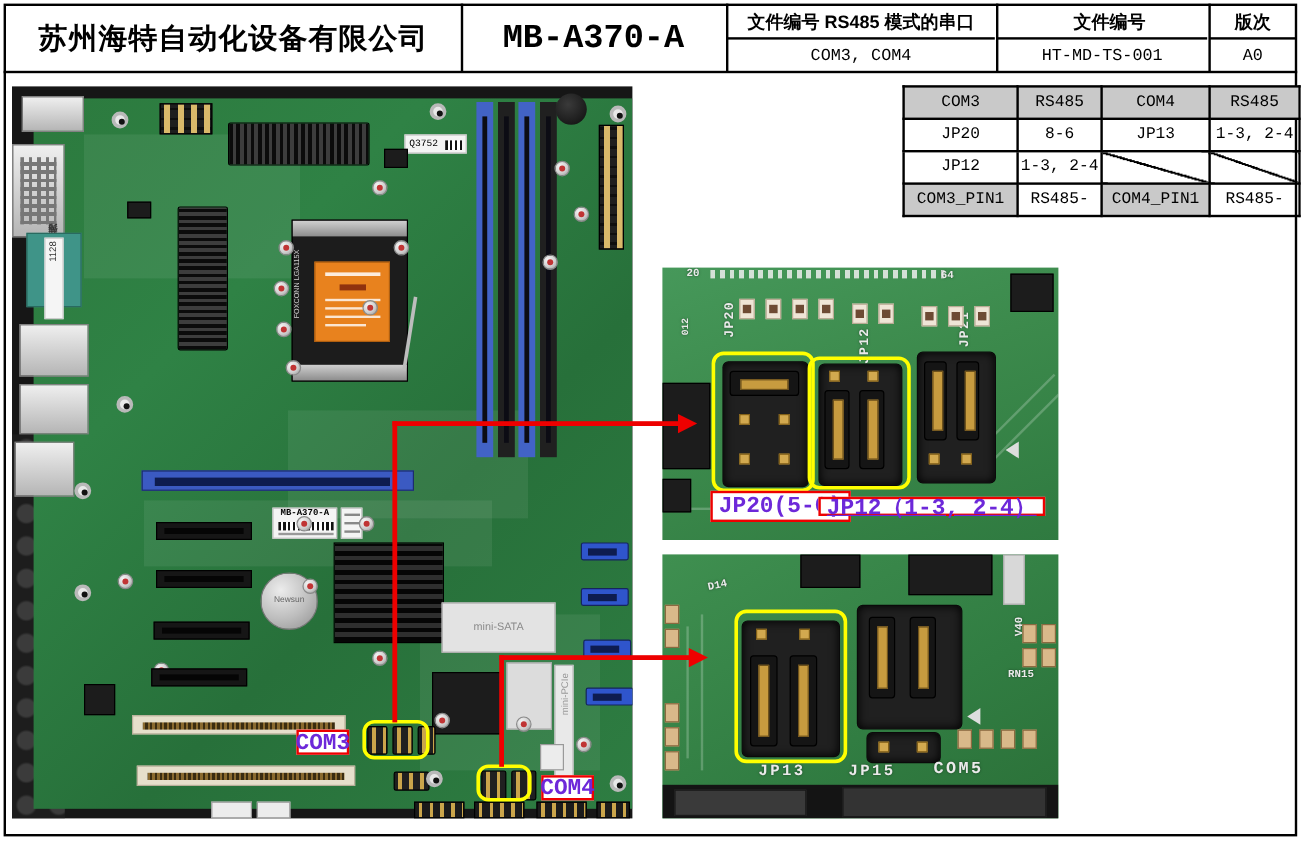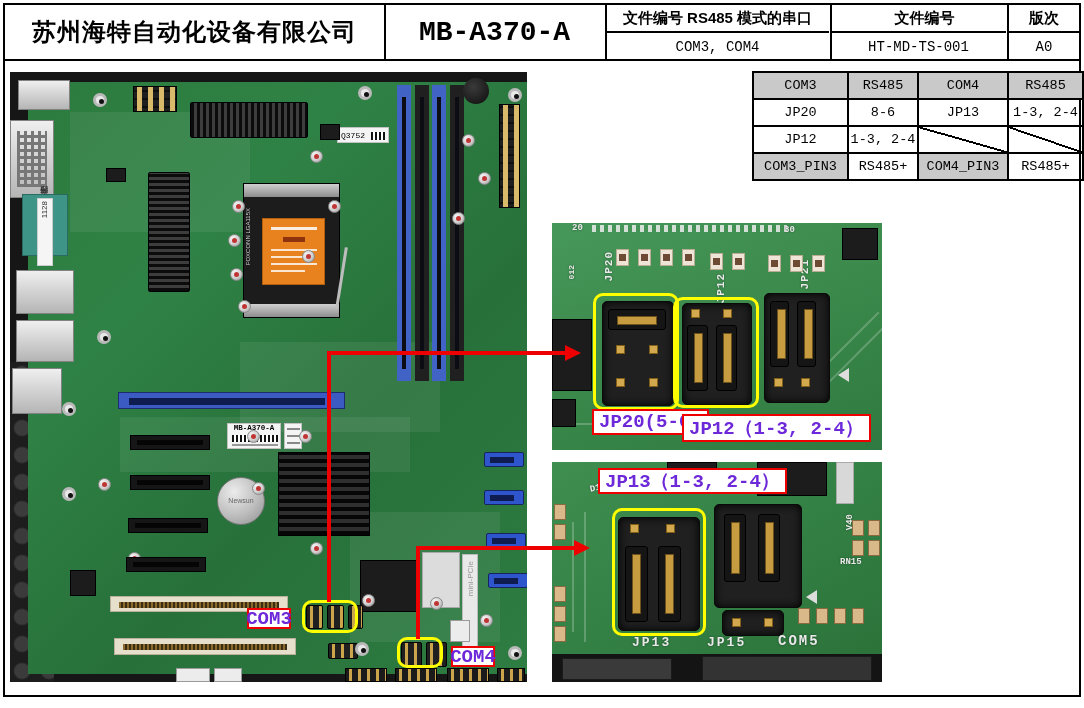--- a/index.html
+++ b/index.html
@@ -135,24 +135,24 @@
     <td>JP13</td>
     <td>1-3, 2-4</td>
   </tr>
   <tr>
     <td>JP12</td>
     <td>1-3, 2-4</td>
     <td class="diag"></td>
     <td class="diag"></td>
   </tr>
   <tr>
-    <td class="g">COM3_PIN3</td>
-    <td>RS485+</td>
-    <td class="g">COM4_PIN3</td>
-    <td>RS485+</td>
+    <td class="g">COM3_PIN1</td>
+    <td>RS485-</td>
+    <td class="g">COM4_PIN1</td>
+    <td>RS485-</td>
   </tr>
 </tbody>
   </table>
 
 <div class="abs" id="board">
   <div class="abs" id="bwrap"></div>
   <div class="abs" id="pcb"></div>
   <div class="abs patch" style="left:60px;top:40px;width:180px;height:120px;"></div>
   <div class="abs patch" style="left:230px;top:270px;width:200px;height:90px;"></div>
   <div class="abs patch" style="left:110px;top:345px;width:290px;height:55px;"></div>
@@ -191,21 +191,21 @@
   <div class="abs" style="left:330px;top:175px;width:3px;height:62px;background:#bdbdbd;transform:rotate(9deg);"></div>
 
   <div class="abs dimm blue" style="left:387px;"></div>
   <div class="abs dimm blk" style="left:405px;"></div>
   <div class="abs dimm blue" style="left:422px;"></div>
   <div class="abs dimm blk" style="left:440px;"></div>
 
   <div class="abs pingrid" style="left:489px;top:32px;width:21px;height:104px;"></div>
   <div class="abs" style="left:453px;top:6px;width:26px;height:26px;border-radius:50%;
        background:radial-gradient(circle at 40% 35%,#3a3a3a,#0d0d0d);"></div>
-  <div class="abs wlabel mono" style="left:327px;top:40px;width:52px;height:16px;font-size:8px;line-height:16px;padding-left:3px;margin-top:15px;">
+  <div class="abs wlabel mono" style="left:327px;top:40px;width:52px;height:16px;font-size:8px;line-height:16px;padding-left:3px;">
     <span>Q3752</span>
     <div class="abs barcode" style="right:3px;top:4px;width:14px;height:8px;"></div>
   </div>
 
   <div class="abs" style="left:108px;top:320px;width:227px;height:17px;background:#3b5ac2;border:1px solid #1c2c6e;">
     <div class="abs" style="left:10px;top:5px;width:196px;height:7px;background:#0e1c50;"></div>
   </div>
   <div class="abs wlabel" style="left:217px;top:351px;width:54px;height:26px;">
     <div class="mono" style="font-size:7.5px;font-weight:700;text-align:center;">MB-A370-A</div>
     <div class="abs barcode" style="left:4px;top:11px;width:46px;height:7px;"></div>
@@ -216,20 +216,23 @@
     <div class="abs" style="left:2px;top:11px;width:13px;height:2px;background:#888;"></div>
     <div class="abs" style="left:2px;top:18px;width:13px;height:2px;background:#888;"></div>
   </div>
   <div class="abs" style="left:207px;top:405px;width:48px;height:48px;border-radius:50%;border:1px solid #777;
        background:radial-gradient(circle at 35% 30%,#ececec,#bdbdbd 55%,#8f8f8f);">
     <div style="font-size:7px;color:#666;text-align:center;margin-top:19px;">Newsun</div>
   </div>
   <div class="abs" style="left:268px;top:380px;width:92px;height:84px;border:1px solid #000;
        background:repeating-linear-gradient(0deg,#060606 0 4px,#2f2f2f 4px 8px);"></div>
 
+  <div class="abs" style="left:358px;top:430px;width:95px;height:42px;background:#e3e3e3;border:1px solid #a8a8a8;">
+    <div style="font-size:9px;color:#8a8a8a;text-align:center;margin-top:14px;">mini-SATA</div>
+  </div>
   <div class="abs chip" style="left:350px;top:488px;width:58px;height:52px;"></div>
   <div class="abs" style="left:412px;top:480px;width:38px;height:56px;background:#dcdcdc;border:1px solid #a8a8a8;"></div>
   <div class="abs" style="left:452px;top:482px;width:16px;height:100px;background:#e9e9e9;border:1px solid #bbb;">
     <span class="vsilk abs" style="left:3px;top:6px;font-size:8px;color:#999;">mini-PCIe</span>
   </div>
 
   <div class="abs pcislot" style="left:100px;top:524px;width:178px;height:16px;"></div>
   <div class="abs pcislot" style="left:104px;top:566px;width:182px;height:17px;"></div>
 
   <div class="abs jmini" style="left:296px;top:533px;width:17px;height:24px;"></div>
@@ -294,21 +297,21 @@
 <div class="abs rline" style="left:327px;top:351px;width:240px;height:3.5px;"></div>
 <div class="abs rarrow" style="left:565px;top:345px;"></div>
 <div class="abs rline" style="left:416px;top:546px;width:3.5px;height:93px;"></div>
 <div class="abs rline" style="left:416px;top:546px;width:160px;height:3.5px;"></div>
 <div class="abs rarrow" style="left:574px;top:540px;"></div>
 
 <div class="abs detail" id="detail1">
   <div class="abs" style="left:40px;top:2px;width:195px;height:7px;opacity:.85;
        background:repeating-linear-gradient(90deg,#eee 0 4px,transparent 4px 8px);"></div>
   <span class="abs silk" style="left:20px;top:1px;font-size:9px;">20</span>
-  <span class="abs silk" style="left:232px;top:3px;font-size:9px;">30</span>
+  <span class="abs silk" style="left:232px;top:3px;font-size:9px;">64</span>
   <div class="abs trace" style="left:250px;top:120px;width:90px;height:2px;transform:rotate(-45deg);"></div>
   <div class="abs trace" style="left:245px;top:140px;width:100px;height:2px;transform:rotate(-45deg);"></div>
   <div class="abs trace" style="left:10px;top:200px;width:120px;height:2px;"></div>
 
   <span class="abs silk vsilk" style="left:52px;top:28px;font-size:11px;letter-spacing:1px;">JP20</span>
   <span class="abs silk vsilk" style="left:16px;top:42px;font-size:8px;">012</span>
   <span class="abs silk vsilk" style="left:164px;top:50px;font-size:11px;letter-spacing:1px;">JP12</span>
   <span class="abs silk vsilk" style="left:248px;top:36px;font-size:11px;letter-spacing:1px;">JP21</span>
   <span class="abs silk vsilk" style="left:306px;top:20px;font-size:8px;">U28</span>
 
@@ -332,21 +335,21 @@
   <div class="abs ylbox" style="left:121px;top:74px;width:86px;height:111px;"></div>
 
   <div class="abs jblock" style="left:212px;top:70px;width:66px;height:110px;"></div>
   <div class="abs jcap-v" style="left:218px;top:78px;width:19px;height:66px;"></div>
   <div class="abs jcap-v" style="left:245px;top:78px;width:19px;height:66px;"></div>
   <div class="abs gpin" style="left:222px;top:155px;"></div>
   <div class="abs gpin" style="left:249px;top:155px;"></div>
   <div class="abs wtri" style="left:286px;top:145px;"></div>
 
   <div class="abs redlabel" style="left:40px;top:186px;height:26px;">JP20(5-6)</div>
-  <div class="abs redlabel" style="left:130px;top:191px;height:28px;">JP12（1-3, 2-4）</div>
+  <div class="abs redlabel" style="left:130px;top:191px;height:16px;text-decoration:underline;">JP12（1-3, 2-4）</div>
 <div class="abs smd" style="left: 64px; top: 26px;"></div>
     <div class="abs smd" style="left: 86px; top: 26px;"></div>
     <div class="abs smd" style="left: 108px; top: 26px;"></div>
     <div class="abs smd" style="left: 130px; top: 26px;"></div>
     <div class="abs smd" style="left: 158px; top: 30px;"></div>
     <div class="abs smd" style="left: 180px; top: 30px;"></div>
     <div class="abs smd" style="left: 216px; top: 32px;"></div>
     <div class="abs smd" style="left: 238px; top: 32px;"></div>
     <div class="abs smd" style="left: 260px; top: 32px;"></div>
   </div>
@@ -378,21 +381,20 @@
   <div class="abs wtri" style="left:254px;top:128px;"></div>
 
   <span class="abs silk" style="left:80px;top:174px;font-size:13px;letter-spacing:2px;">JP13</span>
   <span class="abs silk" style="left:155px;top:174px;font-size:13px;letter-spacing:2px;">JP15</span>
   <span class="abs silk" style="left:226px;top:172px;font-size:14px;letter-spacing:2px;">COM5</span>
 
   <div class="abs" style="left:0;top:192px;width:330px;height:28px;background:#141414;"></div>
   <div class="abs" style="left:10px;top:196px;width:110px;height:22px;background:#3a3a3a;border:1px solid #1a1a1a;"></div>
   <div class="abs" style="left:150px;top:194px;width:170px;height:25px;background:#333;border:1px solid #1a1a1a;"></div>
 
-  <div class="abs redlabel" style="left:46px;top:6px;height:26px;">JP13（1-3, 2-4）</div>
 <div class="abs bcap" style="left: 2px; top: 42px;"></div>
     <div class="abs bcap" style="left: 2px; top: 62px;"></div>
     <div class="abs bcap" style="left: 2px; top: 124px;"></div>
     <div class="abs bcap" style="left: 2px; top: 144px;"></div>
     <div class="abs bcap" style="left: 2px; top: 164px;"></div>
     <div class="abs bcap" style="left: 300px; top: 58px;"></div>
     <div class="abs bcap" style="left: 316px; top: 58px;"></div>
     <div class="abs bcap" style="left: 300px; top: 78px;"></div>
     <div class="abs bcap" style="left: 316px; top: 78px;"></div>
     <div class="abs bcap" style="left: 246px; top: 146px;"></div>

